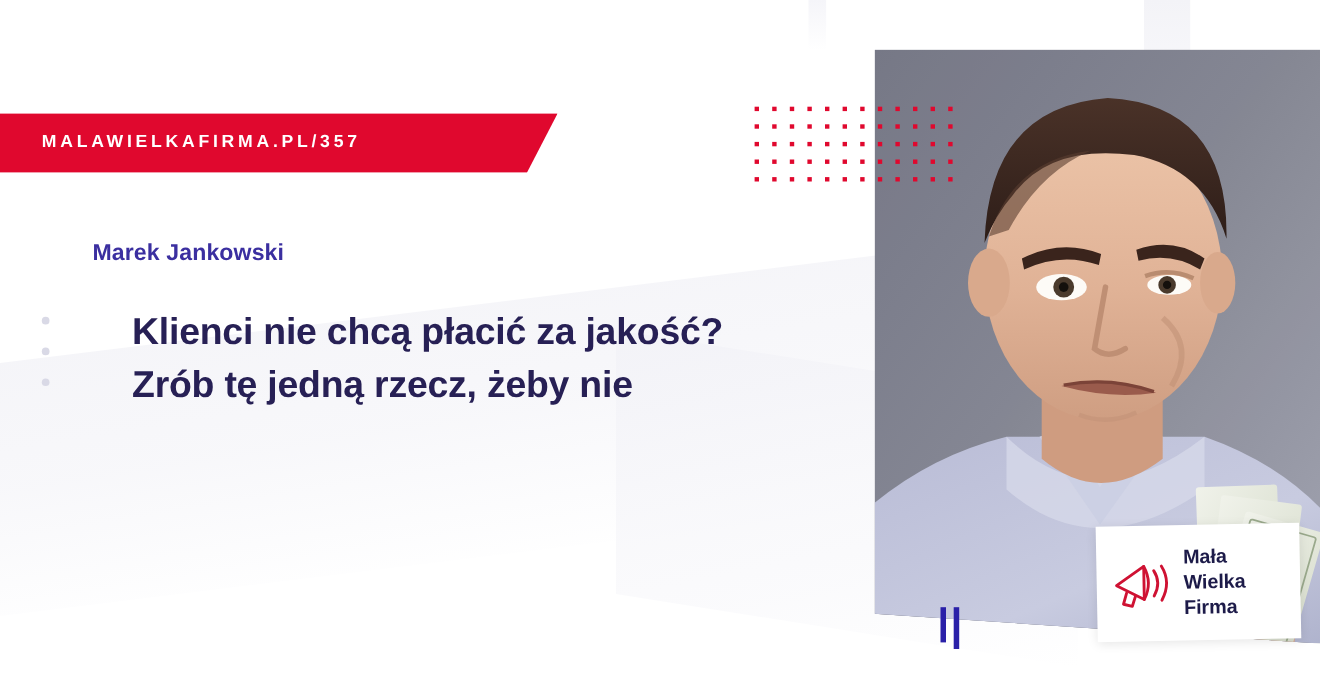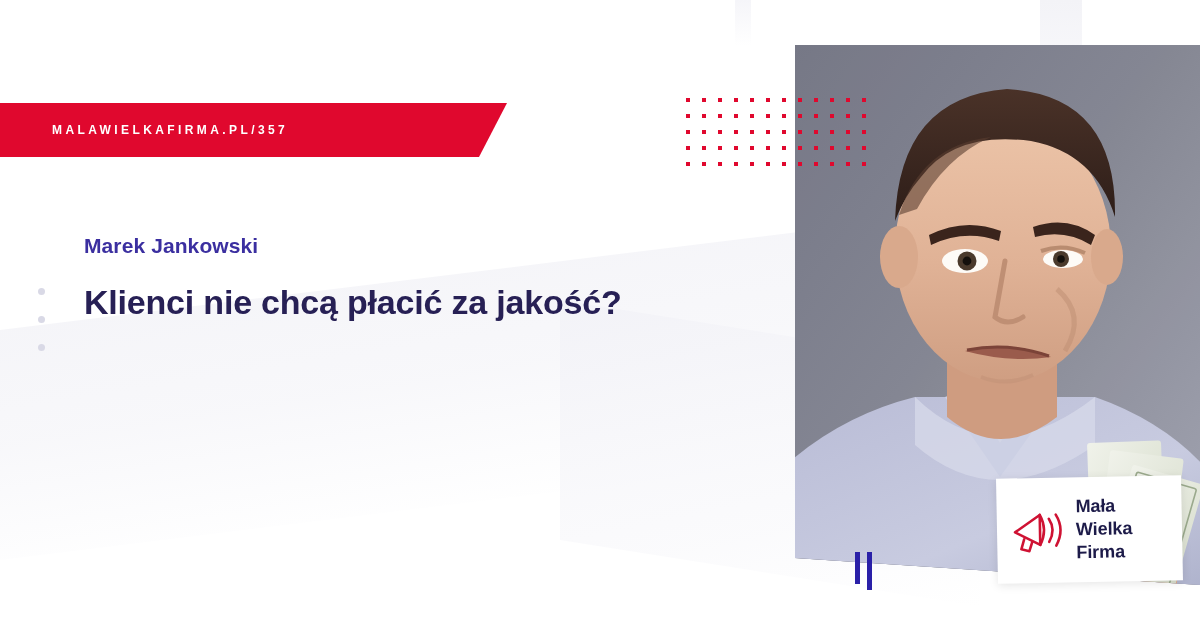--- a/index.html
+++ b/index.html
@@ -33,45 +33,45 @@
   }
 
   
   .banner {
     position:absolute; left:0; top:103px; width:507px; height:54px;
     background:#e0082e;
     clip-path:polygon(0 0, 507px 0, 479px 54px, 0 54px);
     display:flex; align-items:center;
   }
   .banner-text {
-    color:#ffffff; font-size:12px; font-weight:700;
-    letter-spacing:3.4px; padding-left:52px; white-space:nowrap;
+    color:#ffffff; font-size:16px; font-weight:700;
+    letter-spacing:3.4px; padding-left:38px; white-space:nowrap;
     font-family:"Liberation Sans", sans-serif;
   }
 
   
   .author {
     position:absolute; left:84px; top:218px;
-    color:#3b2fa0; font-size:21px; font-weight:700; letter-spacing:.1px;margin-top:16px;
+    color:#3b2fa0; font-size:21px; font-weight:700; letter-spacing:.1px;
   }
 
   
   .dot-col { position:absolute; left:38px; top:288px; }
   .dot-col i {
     display:block; width:7px; height:7px; border-radius:50%;
     background:#d9d9e6; margin-bottom:21px;
   }
 
   
   .headline {
     position:absolute; left:84px; top:278px; width:700px;
     color:#272055; font-size:34px; font-weight:700; line-height:1.42;
     letter-spacing:-.2px;
   }
-  .headline span { display:block; white-space:nowrap; }
+  .headline span { display:block; white-space:nowrap;margin-left:36px; }
 
   
   .photo {
     position:absolute; left:795px; top:45px; width:405px; height:540px;
     overflow:hidden;
     clip-path:polygon(0 0, 405px 0, 405px 540px, 0 513px);
     background:#6f7182;
   }
   .photo svg { display:block; width:405px; height:540px; }
 
@@ -216,20 +216,21 @@
   <div class="author">Marek Jankowski</div>
 
   <div class="dot-col">
     <i></i>
       <i></i>
       <i></i>
   </div>
 
   <div class="headline">
     <span>Klienci nie chcą płacić za jakość?</span>
+    <span>Zrób tę jedną rzecz, żeby nie</span>
   </div>
 
   <div class="logo-card">
     <svg class="logo-mark" viewBox="0 0 56 52">
       <g fill="none" stroke="#cf1233" stroke-width="2.6" stroke-linejoin="round" stroke-linecap="round">
         <path d="M4 27 L29 10 L29 40 Z"></path>
         <path d="M29 10 Q37 25 29 40"></path>
         <path d="M13 34 L10 44 L18 46 L21 37"></path>
         <path d="M38 14 Q45 25 38 37"></path>
         <path d="M45 10 Q54 25 45 41"></path>

